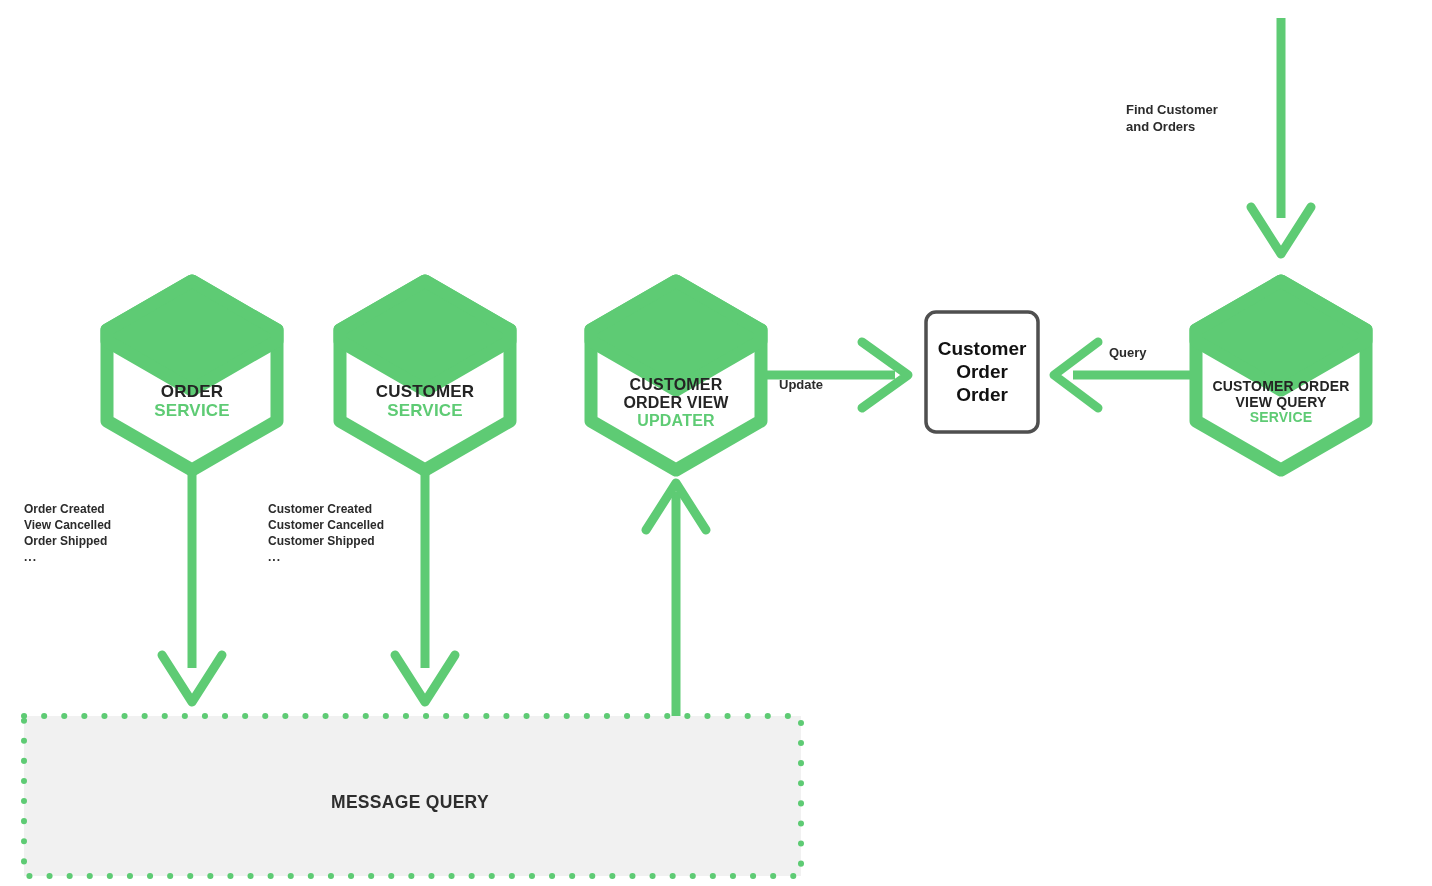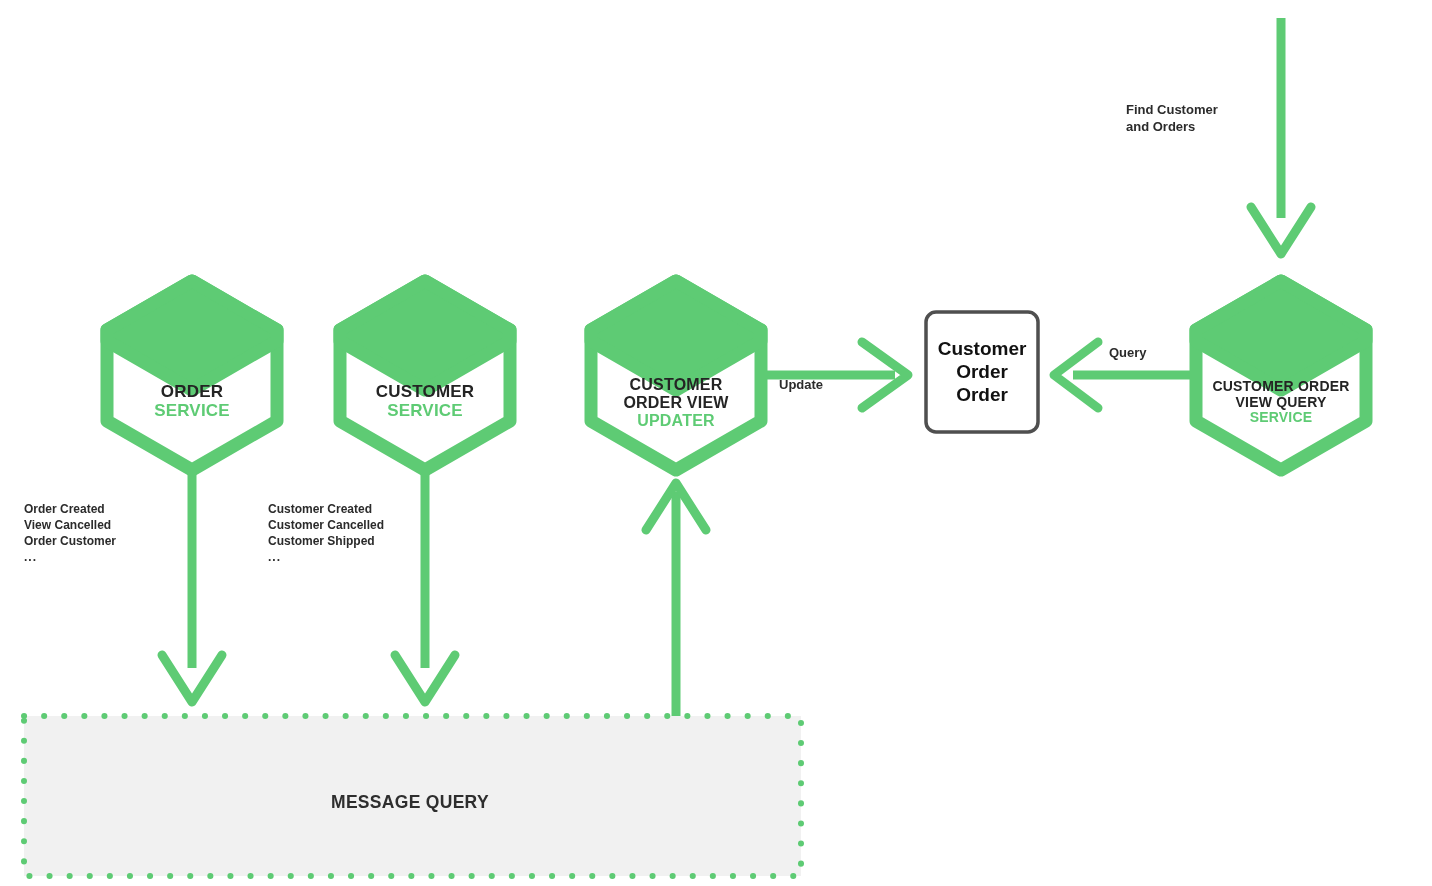--- a/index.html
+++ b/index.html
@@ -173,21 +173,21 @@
 
   <div class="view-box-label" style="left:926px; top:338px;">
     <span>Customer</span>
     <span>Order</span>
     <span>Order</span>
   </div>
 
   <div class="event-list" style="left:24px; top:502px;">
     <span class="ev">Order Created</span>
     <span class="ev">View Cancelled</span>
-    <span class="ev">Order Customer</span>
+    <span class="ev">Order Shipped</span>
     <span class="ellip">...</span>
   </div>
 
   <div class="event-list" style="left:236px; top:502px;margin-left:32px;">
     <span class="ev">Customer Created</span>
     <span class="ev">Customer Cancelled</span>
     <span class="ev">Customer Shipped</span>
     <span class="ellip">...</span>
   </div>
 

